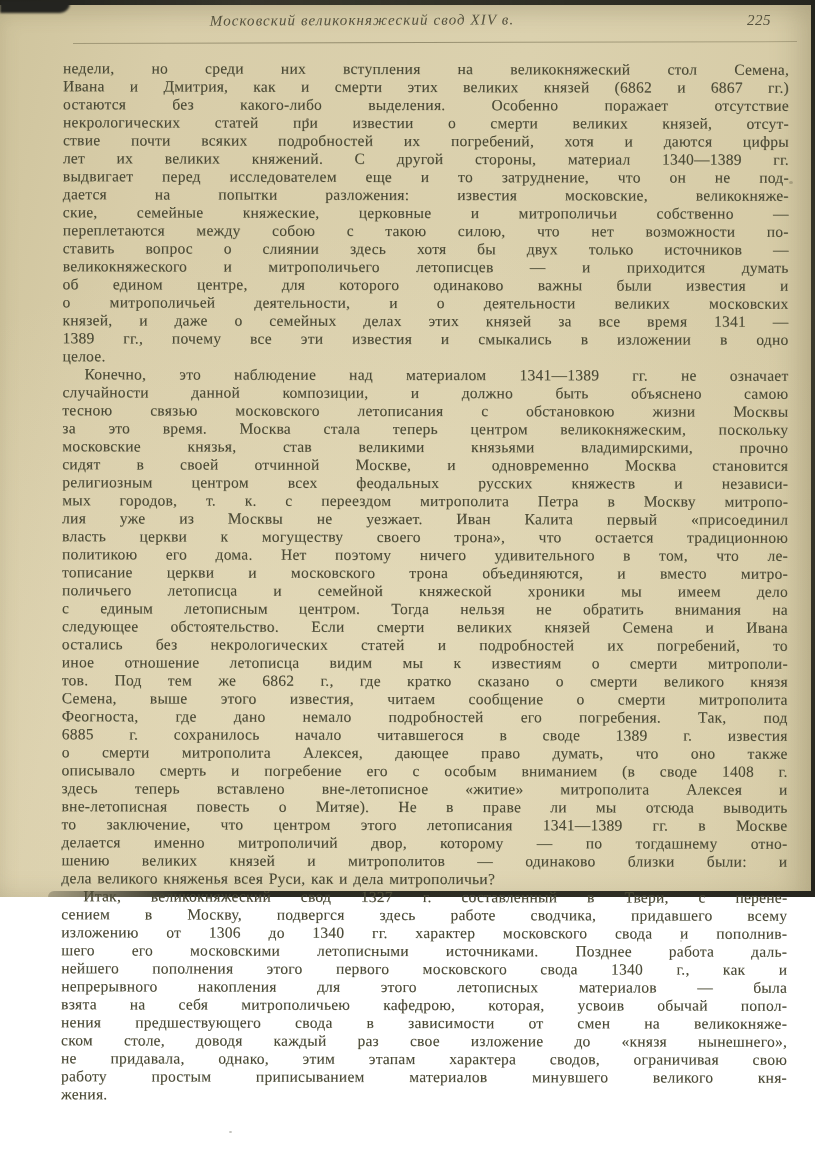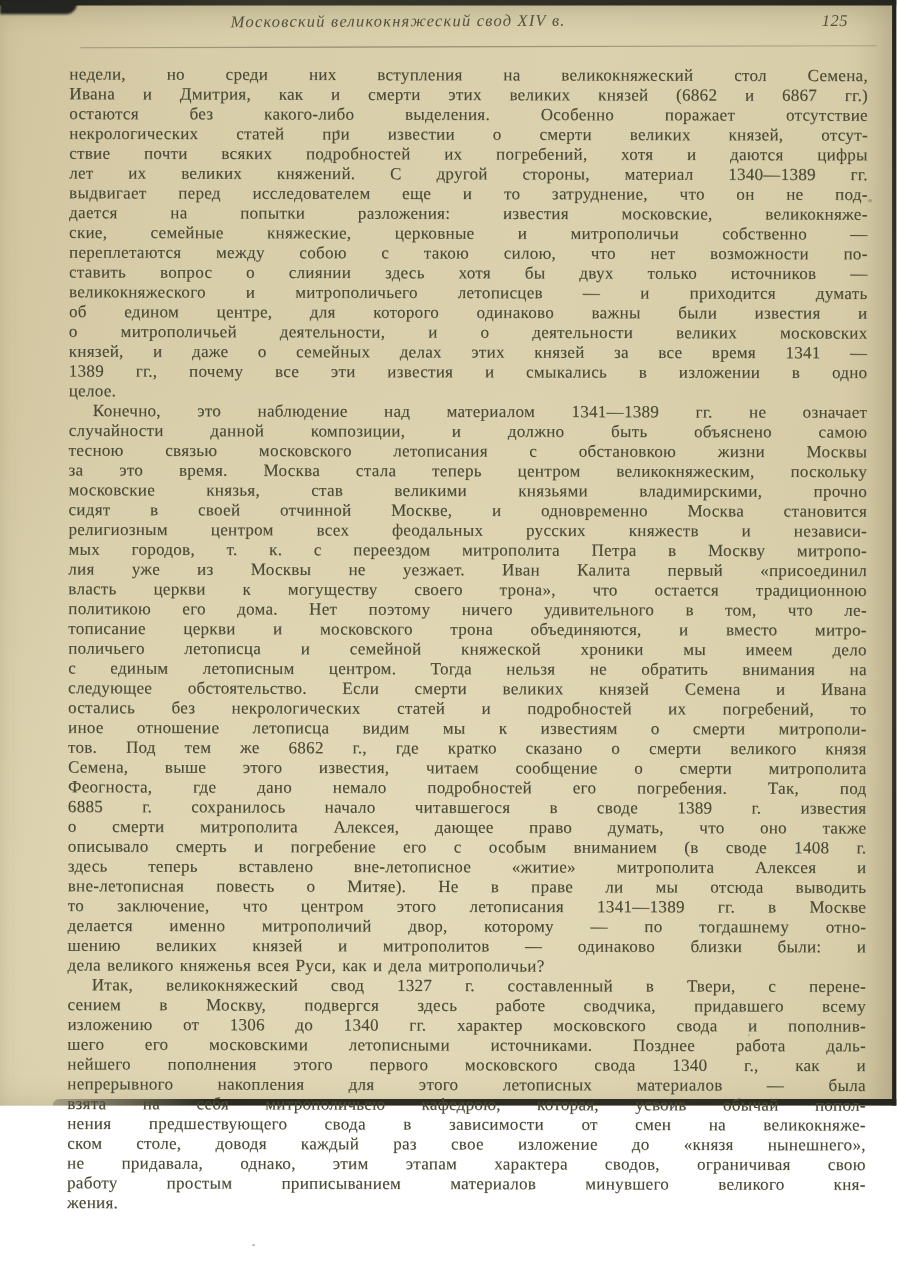--- a/index.html
+++ b/index.html
@@ -6,21 +6,21 @@
     margin: 0;
     padding: 0;
     width: 815px;
     height: 1167px;
     overflow: hidden;
     font-family: "Liberation Serif", "DejaVu Serif", serif;
   }
   .sheet {
     position: relative;
     width: 815px;
-    height: 1005px;
+    height: 897px;
     background:
       radial-gradient(ellipse 900px 700px at 45% 80%, rgba(235,226,196,0.55), rgba(235,226,196,0) 70%),
       linear-gradient(100deg, #cfc49d 0%, #d8cda9 18%, #dbd1ae 55%, #d6cba6 88%, #cec39c 100%);
     box-shadow: inset -20px 0 26px rgba(110,100,70,0.22), inset 0 14px 20px rgba(120,110,78,0.18);
   }
   
   .edge-top {
     position: absolute; top: 0; left: 0; right: 0; height: 5px;
     background: linear-gradient(to right, #21211a 0%, #262620 10%, rgba(40,40,32,0.9) 30%, #2e2e25 70%, #262620 100%);
     filter: blur(0.6px);
@@ -102,21 +102,21 @@
   <div class="edge-top"></div>
   <div class="edge-top-left"></div>
   <div class="edge-right"></div>
   <div class="edge-bottom"></div>
   <div class="speck s1"></div>
   <div class="speck s2"></div>
   <div class="speck s3"></div>
   <div class="speck s4"></div>
 
   <div class="header-title">Московский великокняжеский свод XIV в.</div>
-  <div class="page-number">125</div>
+  <div class="page-number">225</div>
   <div class="header-rule"></div>
 
   <div class="text-block">
       <div class="paragraph">
         <div class="line">недели, но среди них вступления на великокняжеский стол Семена,</div>
         <div class="line">Ивана и Дмитрия, как и смерти этих великих князей (6862 и 6867 гг.)</div>
         <div class="line">остаются без какого-либо выделения. Особенно поражает отсутствие</div>
         <div class="line">некрологических статей при известии о смерти великих князей, отсут-</div>
         <div class="line">ствие почти всяких подробностей их погребений, хотя и даются цифры</div>
         <div class="line">лет их великих княжений. С другой стороны, материал 1340—1389 гг.</div>

